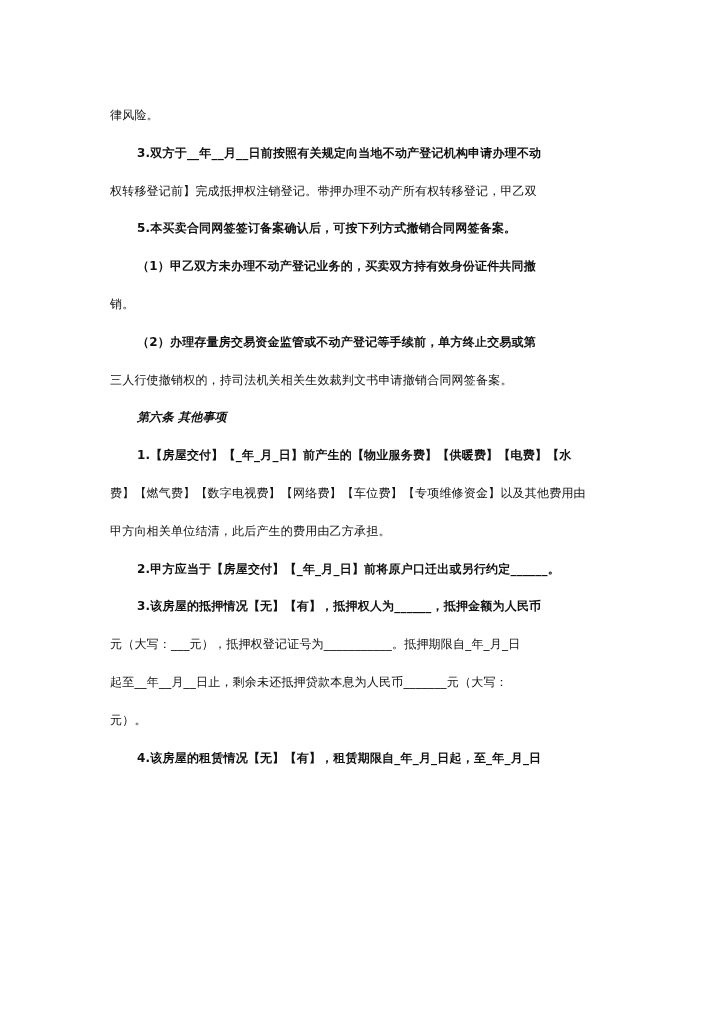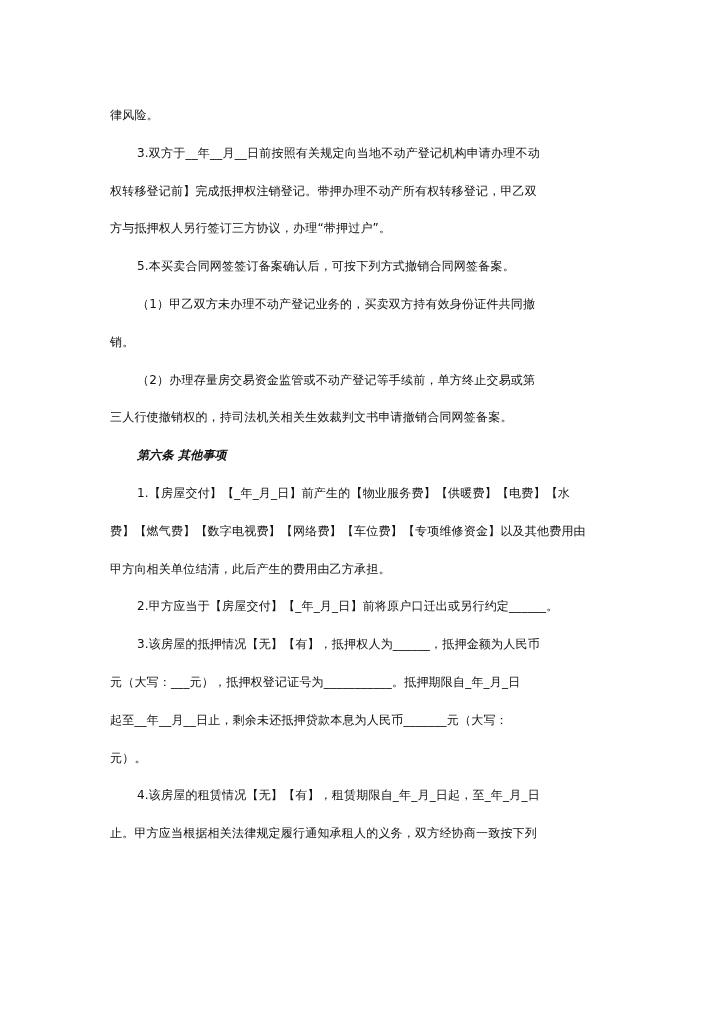--- a/index.html
+++ b/index.html
@@ -1,39 +1,37 @@
 <!DOCTYPE html>
 <html><head>
 <meta charset="utf-8">
 <style>
   html, body { margin:0; padding:0; background:#ffffff; }
   body { width:724px; height:1024px; position:relative; overflow:hidden;
          font-family: "DejaVu Sans", "Liberation Sans", sans-serif; color:#111; }
   .page { position:absolute; left:110px; top:97px; width:520px; }
   .line { height:37.8px; line-height:37.8px; font-size:12px; white-space:nowrap; letter-spacing:0.2px; }
-  .indent { padding-left:27px; }
+  .indent { padding-left:27px;font-weight:bold; }
   .heading { font-weight:bold;font-style:italic; }
 </style>
 </head>
 <body>
 
 <div class="page">
   <div class="line">律风险。</div>
   <div class="line indent">3.双方于__年__月__日前按照有关规定向当地不动产登记机构申请办理不动</div>
   <div class="line">权转移登记前】完成抵押权注销登记。带押办理不动产所有权转移登记，甲乙双</div>
-  <div class="line">方与抵押权人另行签订三方协议，办理“带押过户”。</div>
   <div class="line indent">5.本买卖合同网签签订备案确认后，可按下列方式撤销合同网签备案。</div>
   <div class="line indent">（1）甲乙双方未办理不动产登记业务的，买卖双方持有效身份证件共同撤</div>
   <div class="line">销。</div>
   <div class="line indent">（2）办理存量房交易资金监管或不动产登记等手续前，单方终止交易或第</div>
   <div class="line">三人行使撤销权的，持司法机关相关生效裁判文书申请撤销合同网签备案。</div>
   <div class="line indent heading">第六条  其他事项</div>
   <div class="line indent">1.【房屋交付】【_年_月_日】前产生的【物业服务费】【供暖费】【电费】【水</div>
   <div class="line">费】【燃气费】【数字电视费】【网络费】【车位费】【专项维修资金】以及其他费用由</div>
   <div class="line">甲方向相关单位结清，此后产生的费用由乙方承担。</div>
   <div class="line indent">2.甲方应当于【房屋交付】【_年_月_日】前将原户口迁出或另行约定______。</div>
   <div class="line indent">3.该房屋的抵押情况【无】【有】，抵押权人为______，抵押金额为人民币</div>
   <div class="line">元（大写：___元），抵押权登记证号为___________。抵押期限自_年_月_日</div>
   <div class="line">起至__年__月__日止，剩余未还抵押贷款本息为人民币_______元（大写：</div>
   <div class="line">元）。</div>
   <div class="line indent">4.该房屋的租赁情况【无】【有】，租赁期限自_年_月_日起，至_年_月_日</div>
-  <div class="line">止。甲方应当根据相关法律规定履行通知承租人的义务，双方经协商一致按下列</div>
 </div>
 
 </body></html>

